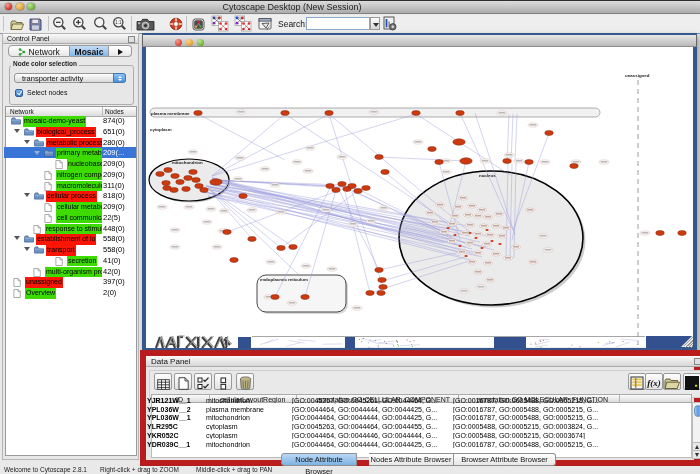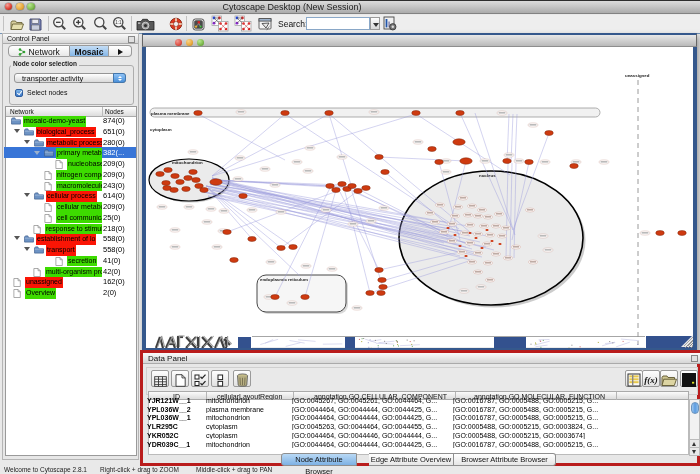--- a/index.html
+++ b/index.html
@@ -72,21 +72,21 @@
 #iwin { left:142px; top:33px; width:555px; height:319px;
   background:#fff; border:4px solid #35588c; border-top:none;
   box-shadow:2px 3px 6px rgba(0,0,0,0.35); }
 #iwintitle { position:absolute; left:142px; top:33px; width:555px; height:14px;
   background:linear-gradient(#e8e8e8,#b9b9b9); border-top:2px solid #35588c;
   border-left:1px solid #666; border-right:1px solid #666; border-bottom:1px solid #8e8e8e; }
 #iwintitle .tl { position:absolute; top:4px; width:7px; height:7px; border-radius:50%; }
 #iwtext { position:absolute; width:100%; text-align:center; top:3px; font-size:8px; color:#1a1a1a; }
 
 #dpanel { left:140px; top:350px; width:560px; height:116px; background:#e7e7e7;
-  border:3px solid #b91c1c; }
+  border:6px solid #b91c1c; }
 #dphead { position:absolute; left:0; top:0; width:558px; height:11px;
   background:linear-gradient(#fafafa,#d6d6d6); border-bottom:1px solid #aaa;
   font-size:8px; color:#111; padding-left:5px; line-height:11px; }
 #dptools { position:absolute; left:3px; top:14px; width:552px; height:28px;
   background:#e9e9e9; border:1px solid #cfcfcf; }
 .dpico { position:absolute; top:2px; width:18px; height:17px; background:linear-gradient(#fdfdfd,#e2e2e2);
   border:1px solid #9a9a9a; border-radius:2px; text-align:center; padding-top:2px;}
 #dtablehead { position:absolute; left:5px; top:38px; width:541px; height:9px;
   background:linear-gradient(#fbfbfb,#dcdcdc); border:1px solid #aaa; font-size:7px; color:#111; }
 #dtable { position:absolute; left:5px; top:47px; width:541px; height:55px; background:#fff;
@@ -276,21 +276,21 @@
     <div class="tval" style="left:101px;top:104.5px;color:#000">280(0)</div>
     <div style="position:absolute;left:2px;top:114.2px;width:132px;height:10.75px;background:#3875d7"></div>
     <div style="position:absolute;left:32px;top:117.5px;width:0;height:0;border-left:3.5px solid transparent;border-right:3.5px solid transparent;border-top:4.5px solid #9ab0cc"></div>
     <div style="position:absolute;left:42px;top:116.2px;line-height:0">
       <svg width="10" height="8" viewBox="0 0 11 9" style="display:block">
         <path d="M0.5 2.2 L0.5 8 L10.5 8 L10.5 3.2 L5.2 3.2 L4.2 1 L1.5 1 Z" fill="#6d93c4" stroke="#3c5f8e" stroke-width="0.8"></path>
         <path d="M0.8 3.6 L10.2 3.6" stroke="#9db8d9" stroke-width="1"></path>
       </svg>
     </div>
     <div class="trow" style="left:54px;top:115.2px;background:#3ddb00;max-width:46px">primary metabo</div>
-    <div class="tval" style="left:101px;top:115.2px;color:#fff">382(...</div>
+    <div class="tval" style="left:101px;top:115.2px;color:#fff">209(...</div>
     <div style="position:absolute;left:53px;top:127.0px;line-height:0">
       <svg width="8" height="9" viewBox="0 0 9 10" style="display:block">
         <path d="M1 0.5 L5.7 0.5 L8.2 3 L8.2 9.5 L1 9.5 Z" fill="#fff" stroke="#8a8a8a" stroke-width="0.8"></path>
         <path d="M5.7 0.5 L5.7 3 L8.2 3" fill="none" stroke="#8a8a8a" stroke-width="0.8"></path>
       </svg>
     </div>
     <div class="trow" style="left:65px;top:126.0px;background:#3ddb00;max-width:35px">nucleobase-</div>
     <div class="tval" style="left:101px;top:126.0px;color:#000">209(0)</div>
     <div style="position:absolute;left:42px;top:137.8px;line-height:0">
       <svg width="8" height="9" viewBox="0 0 9 10" style="display:block">
@@ -300,54 +300,54 @@
     </div>
     <div class="trow" style="left:54px;top:136.8px;background:#3ddb00;max-width:46px">nitrogen compo</div>
     <div class="tval" style="left:101px;top:136.8px;color:#000">209(0)</div>
     <div style="position:absolute;left:42px;top:148.5px;line-height:0">
       <svg width="8" height="9" viewBox="0 0 9 10" style="display:block">
         <path d="M1 0.5 L5.7 0.5 L8.2 3 L8.2 9.5 L1 9.5 Z" fill="#fff" stroke="#8a8a8a" stroke-width="0.8"></path>
         <path d="M5.7 0.5 L5.7 3 L8.2 3" fill="none" stroke="#8a8a8a" stroke-width="0.8"></path>
       </svg>
     </div>
     <div class="trow" style="left:54px;top:147.5px;background:#3ddb00;max-width:46px">macromolecule</div>
-    <div class="tval" style="left:101px;top:147.5px;color:#000">243(0)</div>
+    <div class="tval" style="left:101px;top:147.5px;color:#000">311(0)</div>
     <div style="position:absolute;left:22px;top:160.4px;width:0;height:0;border-left:3.5px solid transparent;border-right:3.5px solid transparent;border-top:4.5px solid #555"></div>
     <div style="position:absolute;left:32px;top:159.2px;line-height:0">
       <svg width="10" height="8" viewBox="0 0 11 9" style="display:block">
         <path d="M0.5 2.2 L0.5 8 L10.5 8 L10.5 3.2 L5.2 3.2 L4.2 1 L1.5 1 Z" fill="#6d93c4" stroke="#3c5f8e" stroke-width="0.8"></path>
         <path d="M0.8 3.6 L10.2 3.6" stroke="#9db8d9" stroke-width="1"></path>
       </svg>
     </div>
     <div class="trow" style="left:44px;top:158.2px;background:#fb1505;max-width:56px">cellular process</div>
-    <div class="tval" style="left:101px;top:158.2px;color:#000">614(0)</div>
+    <div class="tval" style="left:101px;top:158.2px;color:#000">818(0)</div>
     <div style="position:absolute;left:42px;top:170.0px;line-height:0">
       <svg width="8" height="9" viewBox="0 0 9 10" style="display:block">
         <path d="M1 0.5 L5.7 0.5 L8.2 3 L8.2 9.5 L1 9.5 Z" fill="#fff" stroke="#8a8a8a" stroke-width="0.8"></path>
         <path d="M5.7 0.5 L5.7 3 L8.2 3" fill="none" stroke="#8a8a8a" stroke-width="0.8"></path>
       </svg>
     </div>
     <div class="trow" style="left:54px;top:169.0px;background:#3ddb00;max-width:46px">cellular metabo</div>
     <div class="tval" style="left:101px;top:169.0px;color:#000">209(0)</div>
     <div style="position:absolute;left:42px;top:180.8px;line-height:0">
       <svg width="8" height="9" viewBox="0 0 9 10" style="display:block">
         <path d="M1 0.5 L5.7 0.5 L8.2 3 L8.2 9.5 L1 9.5 Z" fill="#fff" stroke="#8a8a8a" stroke-width="0.8"></path>
         <path d="M5.7 0.5 L5.7 3 L8.2 3" fill="none" stroke="#8a8a8a" stroke-width="0.8"></path>
       </svg>
     </div>
     <div class="trow" style="left:54px;top:179.8px;background:#3ddb00;max-width:46px">cell communicat</div>
-    <div class="tval" style="left:101px;top:179.8px;color:#000">25(0)</div>
+    <div class="tval" style="left:101px;top:179.8px;color:#000">22(5)</div>
     <div style="position:absolute;left:31px;top:191.5px;line-height:0">
       <svg width="8" height="9" viewBox="0 0 9 10" style="display:block">
         <path d="M1 0.5 L5.7 0.5 L8.2 3 L8.2 9.5 L1 9.5 Z" fill="#fff" stroke="#8a8a8a" stroke-width="0.8"></path>
         <path d="M5.7 0.5 L5.7 3 L8.2 3" fill="none" stroke="#8a8a8a" stroke-width="0.8"></path>
       </svg>
     </div>
     <div class="trow" style="left:43px;top:190.5px;background:#3ddb00;max-width:57px">response to stimul</div>
-    <div class="tval" style="left:101px;top:190.5px;color:#000">218(0)</div>
+    <div class="tval" style="left:101px;top:190.5px;color:#000">448(0)</div>
     <div style="position:absolute;left:12px;top:203.4px;width:0;height:0;border-left:3.5px solid transparent;border-right:3.5px solid transparent;border-top:4.5px solid #555"></div>
     <div style="position:absolute;left:22px;top:202.2px;line-height:0">
       <svg width="10" height="8" viewBox="0 0 11 9" style="display:block">
         <path d="M0.5 2.2 L0.5 8 L10.5 8 L10.5 3.2 L5.2 3.2 L4.2 1 L1.5 1 Z" fill="#6d93c4" stroke="#3c5f8e" stroke-width="0.8"></path>
         <path d="M0.8 3.6 L10.2 3.6" stroke="#9db8d9" stroke-width="1"></path>
       </svg>
     </div>
     <div class="trow" style="left:34px;top:201.2px;background:#fb1505;max-width:66px">establishment of lo</div>
     <div class="tval" style="left:101px;top:201.2px;color:#000">558(0)</div>
     <div style="position:absolute;left:22px;top:214.2px;width:0;height:0;border-left:3.5px solid transparent;border-right:3.5px solid transparent;border-top:4.5px solid #555"></div>
@@ -375,21 +375,21 @@
     </div>
     <div class="trow" style="left:43px;top:233.5px;background:#3ddb00;max-width:57px">multi-organism pro</div>
     <div class="tval" style="left:101px;top:233.5px;color:#000">42(0)</div>
     <div style="position:absolute;left:11px;top:245.2px;line-height:0">
       <svg width="8" height="9" viewBox="0 0 9 10" style="display:block">
         <path d="M1 0.5 L5.7 0.5 L8.2 3 L8.2 9.5 L1 9.5 Z" fill="#fff" stroke="#8a8a8a" stroke-width="0.8"></path>
         <path d="M5.7 0.5 L5.7 3 L8.2 3" fill="none" stroke="#8a8a8a" stroke-width="0.8"></path>
       </svg>
     </div>
     <div class="trow" style="left:23px;top:244.2px;background:#fb1505;max-width:77px">unassigned</div>
-    <div class="tval" style="left:101px;top:244.2px;color:#000">162(0)</div>
+    <div class="tval" style="left:101px;top:244.2px;color:#000">397(0)</div>
     <div style="position:absolute;left:11px;top:256.0px;line-height:0">
       <svg width="8" height="9" viewBox="0 0 9 10" style="display:block">
         <path d="M1 0.5 L5.7 0.5 L8.2 3 L8.2 9.5 L1 9.5 Z" fill="#fff" stroke="#8a8a8a" stroke-width="0.8"></path>
         <path d="M5.7 0.5 L5.7 3 L8.2 3" fill="none" stroke="#8a8a8a" stroke-width="0.8"></path>
       </svg>
     </div>
     <div class="trow" style="left:23px;top:255.0px;background:#3ddb00;max-width:77px">Overview</div>
     <div class="tval" style="left:101px;top:255.0px;color:#000">2(0)</div>
   </div>
 
@@ -900,18 +900,18 @@
     <span class="dc3">[GO:0044464, GO:0044446, GO:0044444, G...</span>
     <span class="dc4">[GO:0005488, GO:0005215, GO:0003674]</span>
   </div>
 <div class="drow" style="top:440.49999999999994px">
     <span class="dc1">YDR039C__1</span>
     <span class="dc2">mitochondrion</span>
     <span class="dc3">[GO:0044464, GO:0044444, GO:0044425, G...</span>
     <span class="dc4">[GO:0016787, GO:0005488, GO:0005215, G...</span>
   </div>
 <div class="btab" id="btab1">Node Attribute Browser</div>
-<div class="btab" id="btab2">Edge Attribute Overview</div>
+<div class="btab" id="btab2">Nodes Attribute Browser</div>
 <div class="btab" id="btab3">Browser Attribute Browser</div>
 <div class="abs" id="status">
   <span style="left:4px">Welcome to Cytoscape 2.8.1</span>
   <span style="left:100px">Right-click + drag to ZOOM</span>
   <span style="left:196px">Middle-click + drag to PAN</span>
 </div>
 </body></html>

